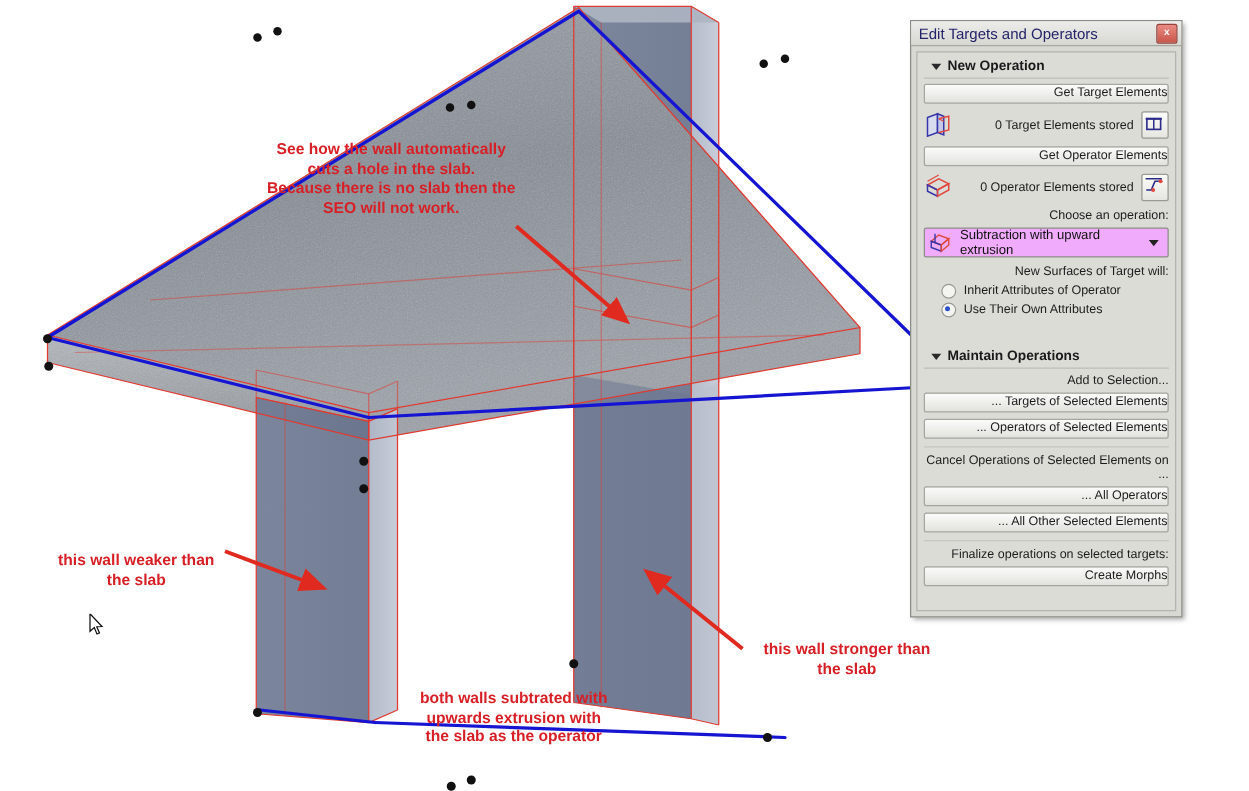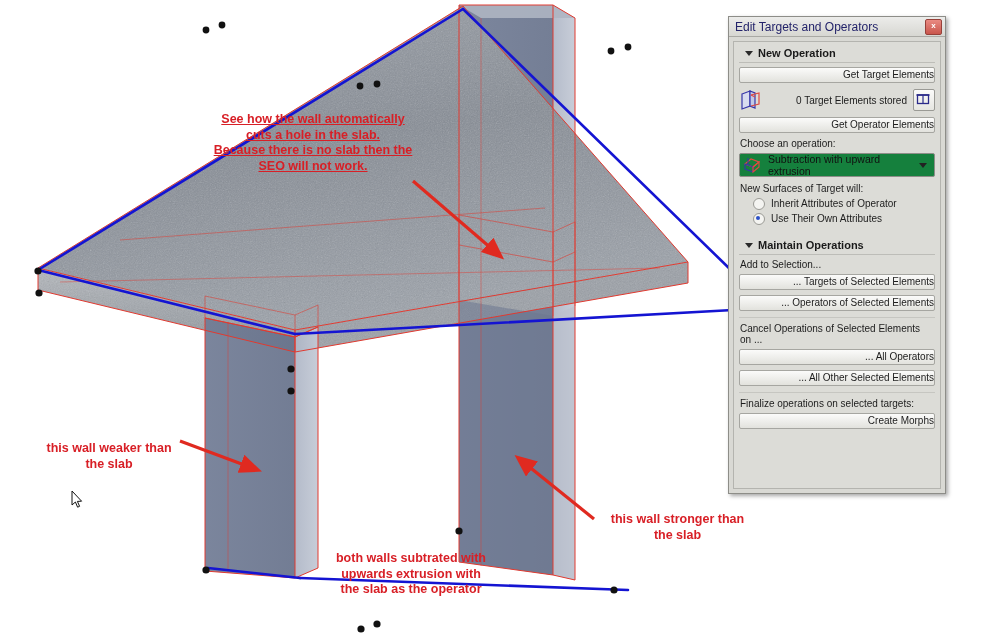--- a/index.html
+++ b/index.html
@@ -89,24 +89,24 @@
   .row .label{font-size:10px;color:#1c1c1c;flex:1;text-align:right;}
   .ico-big{
     width:24px;height:22px;flex:none;position:relative;
   }
   .ico-btn{
     width:20px;height:20px;flex:none;
     background:linear-gradient(#fbfbfa,#e6e6e1);
     border:1px solid #9a9a95;border-radius:2px;
     position:relative;cursor:pointer;
   }
-  .caption{font-size:10px;color:#1c1c1c;margin:3px 11px 4px 1px;}
+  .caption{font-size:10px;color:#1c1c1c;margin:3px 0 4px 1px;text-align:right;}
   .combo{
     display:flex;align-items:center;
-    height:22px;background:#15803d;
+    height:22px;background:#f0abfc;
     border:1px solid #8d8d88;border-radius:2px;
     margin-bottom:6px;cursor:pointer;
     padding-left:2px;
   }
   .combo .ctxt{flex:1;font-size:10.5px;color:#111;padding-left:4px;}
   .combo .carr{
     width:0;height:0;margin-right:7px;
     border-left:4px solid transparent;border-right:4px solid transparent;
     border-top:5px solid #222;
   }
@@ -258,21 +258,21 @@
       </g>
 
       <g stroke="#e02a20" stroke-width="3.2" fill="none">
         <line x1="413" y1="181" x2="492" y2="249" marker-end="url(#arrowRed)"></line>
         <line x1="180" y1="441" x2="247" y2="466" marker-end="url(#arrowRed)"></line>
         <line x1="594" y1="519" x2="527" y2="465" marker-end="url(#arrowRed)"></line>
       </g>
     </svg>
   </div>
 
-  <div class="annot" style="left:198px;top:112px;width:230px;text-decoration:underline;">See how the wall automatically
+  <div class="annot" style="left:198px;top:112px;width:230px;">See how the wall automatically
 cuts a hole in the slab.
 Because there is no slab then the
 SEO will not work.</div>
   <div class="annot" style="left:34px;top:441px;width:150px;">this wall weaker than
 the slab</div>
   <div class="annot" style="left:600px;top:512px;width:155px;">this wall stronger than
 the slab</div>
   <div class="annot" style="left:318px;top:551px;width:186px;">both walls subtrated with
 upwards extrusion with
 the slab as the operator</div>
@@ -311,20 +311,39 @@
           <svg width="18" height="18" viewBox="0 0 18 18">
             <rect x="3.5" y="5" width="11" height="8.5" fill="none" stroke="#2b2b8a" stroke-width="1.3"></rect>
             <line x1="2.5" y1="5" x2="15.5" y2="5" stroke="#2b2b8a" stroke-width="1.6"></line>
             <line x1="9" y1="5" x2="9" y2="13.5" stroke="#2b2b8a" stroke-width="1.2"></line>
           </svg>
         </span>
       </div>
 
       <button class="btn">Get Operator Elements</button>
 
+      <div class="row">
+        <span class="ico-big">
+          <svg width="24" height="22" viewBox="0 0 24 22">
+            <polygon points="3,9 12,4 20,8 11,13" fill="none" stroke="#e04a40" stroke-width="1.2"></polygon>
+            <polygon points="3,9 11,13 11,18 3,14" fill="none" stroke="#3636a8" stroke-width="1.2"></polygon>
+            <polygon points="11,13 20,8 20,13 11,18" fill="none" stroke="#e04a40" stroke-width="1.2"></polygon>
+            <line x1="3" y1="6" x2="12" y2="1" stroke="#e04a40" stroke-width="1"></line>
+          </svg>
+        </span>
+        <span class="label">0  Operator Elements stored</span>
+        <span class="ico-btn">
+          <svg width="18" height="18" viewBox="0 0 18 18">
+            <polyline points="3,12 7,12 10,5 15,5" fill="none" stroke="#2b2b8a" stroke-width="1.3"></polyline>
+            <circle cx="14.5" cy="5" r="1.6" fill="#e04a40"></circle>
+            <circle cx="8.5" cy="12" r="1.6" fill="#e04a40"></circle>
+            <line x1="2.5" y1="3" x2="15.5" y2="3" stroke="#2b2b8a" stroke-width="1.2"></line>
+          </svg>
+        </span>
+      </div>
 
       <div class="caption">Choose an operation:</div>
 
       <div class="combo">
         <span class="ico-big" style="width:22px;height:18px;">
           <svg width="22" height="18" viewBox="0 0 22 18">
             <polygon points="3,8 9,3 17,6 11,11" fill="none" stroke="#e04a40" stroke-width="1.1"></polygon>
             <polygon points="3,8 11,11 11,16 3,13" fill="none" stroke="#3636a8" stroke-width="1.1"></polygon>
             <polygon points="11,11 17,6 17,11 11,16" fill="none" stroke="#e04a40" stroke-width="1.1"></polygon>
             <line x1="6" y1="2" x2="6" y2="9" stroke="#3636a8" stroke-width="1.1"></line>
@@ -340,21 +359,21 @@
         <span class="radio"></span>
         <span>Inherit Attributes of Operator</span>
       </div>
       <div class="radio-row">
         <span class="radio on"></span>
         <span>Use Their Own Attributes</span>
       </div>
 
       <div class="spacer6"></div>
 
-      <div class="sect-head" style="margin-top:4px;">
+      <div class="sect-head" style="margin-top:15px;">
         <span class="tri"></span>
         <span>Maintain Operations</span>
       </div>
 
       <div class="caption">Add to Selection...</div>
 
       <button class="btn">... Targets of Selected Elements</button>
       <button class="btn">... Operators of Selected Elements</button>
 
       <div class="sep"></div>

